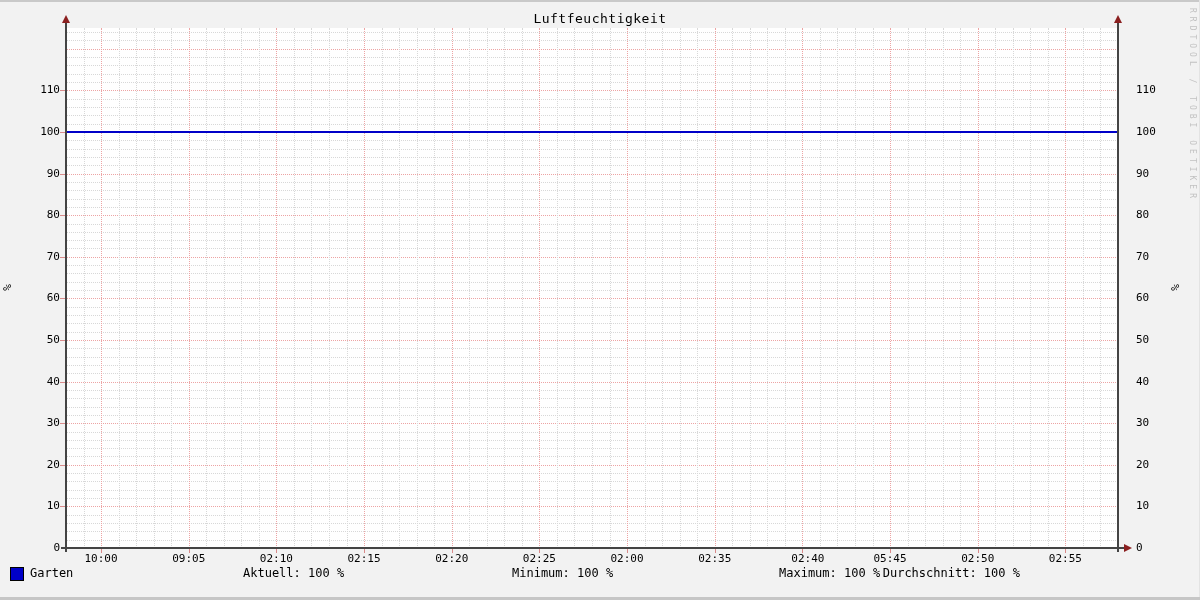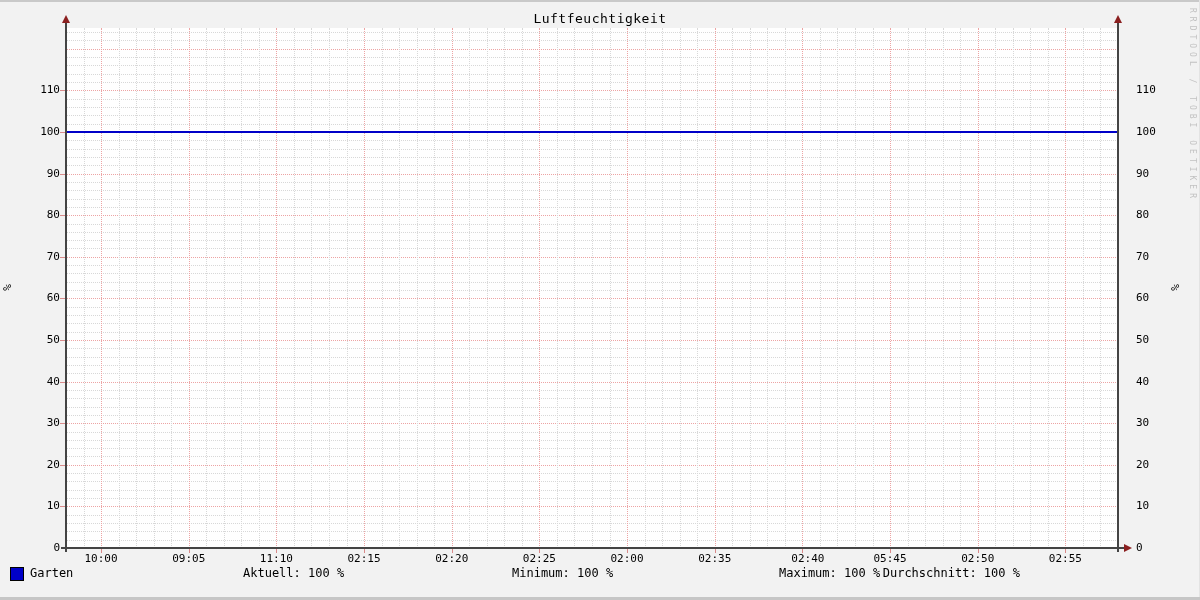--- a/index.html
+++ b/index.html
@@ -226,21 +226,21 @@
       <div class="ytick" style="left: 60px; top: 132px;"></div>
       <div class="ylab left" style="left: 20px; top: 84.4px;">110</div>
       <div class="ylab right" style="left: 1136px; top: 84.4px;">110</div>
       <div class="ytick" style="left: 60px; top: 90.4px;"></div>
     </div>
   <div id="xlabels">
       <div class="xlab" style="left: 101.067px;">10:00</div>
       <div class="xtick" style="left: 101.067px;"></div>
       <div class="xlab" style="left: 188.733px;">09:05</div>
       <div class="xtick" style="left: 188.733px;"></div>
-      <div class="xlab" style="left: 276.4px;">11:10</div>
+      <div class="xlab" style="left: 276.4px;">02:10</div>
       <div class="xtick" style="left: 276.4px;"></div>
       <div class="xlab" style="left: 364.067px;">02:15</div>
       <div class="xtick" style="left: 364.067px;"></div>
       <div class="xlab" style="left: 451.733px;">02:20</div>
       <div class="xtick" style="left: 451.733px;"></div>
       <div class="xlab" style="left: 539.4px;">02:25</div>
       <div class="xtick" style="left: 539.4px;"></div>
       <div class="xlab" style="left: 627.067px;">02:00</div>
       <div class="xtick" style="left: 627.067px;"></div>
       <div class="xlab" style="left: 714.733px;">02:35</div>

